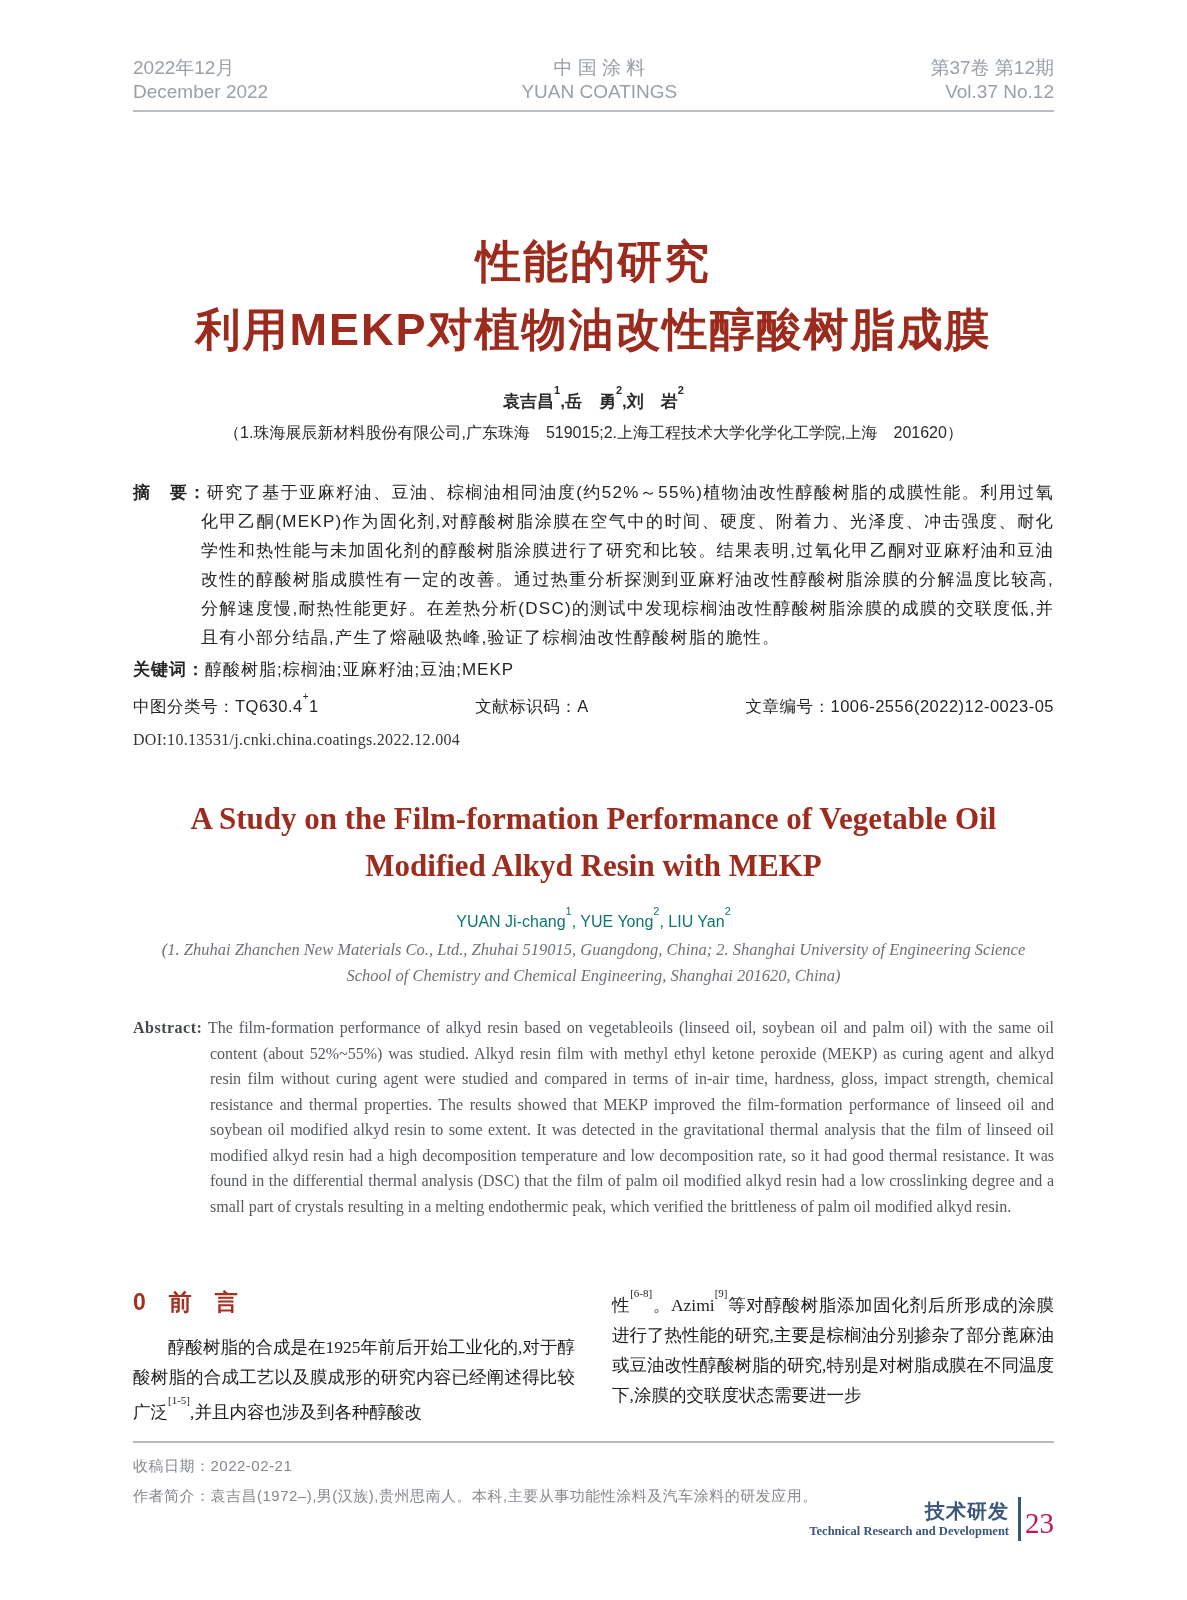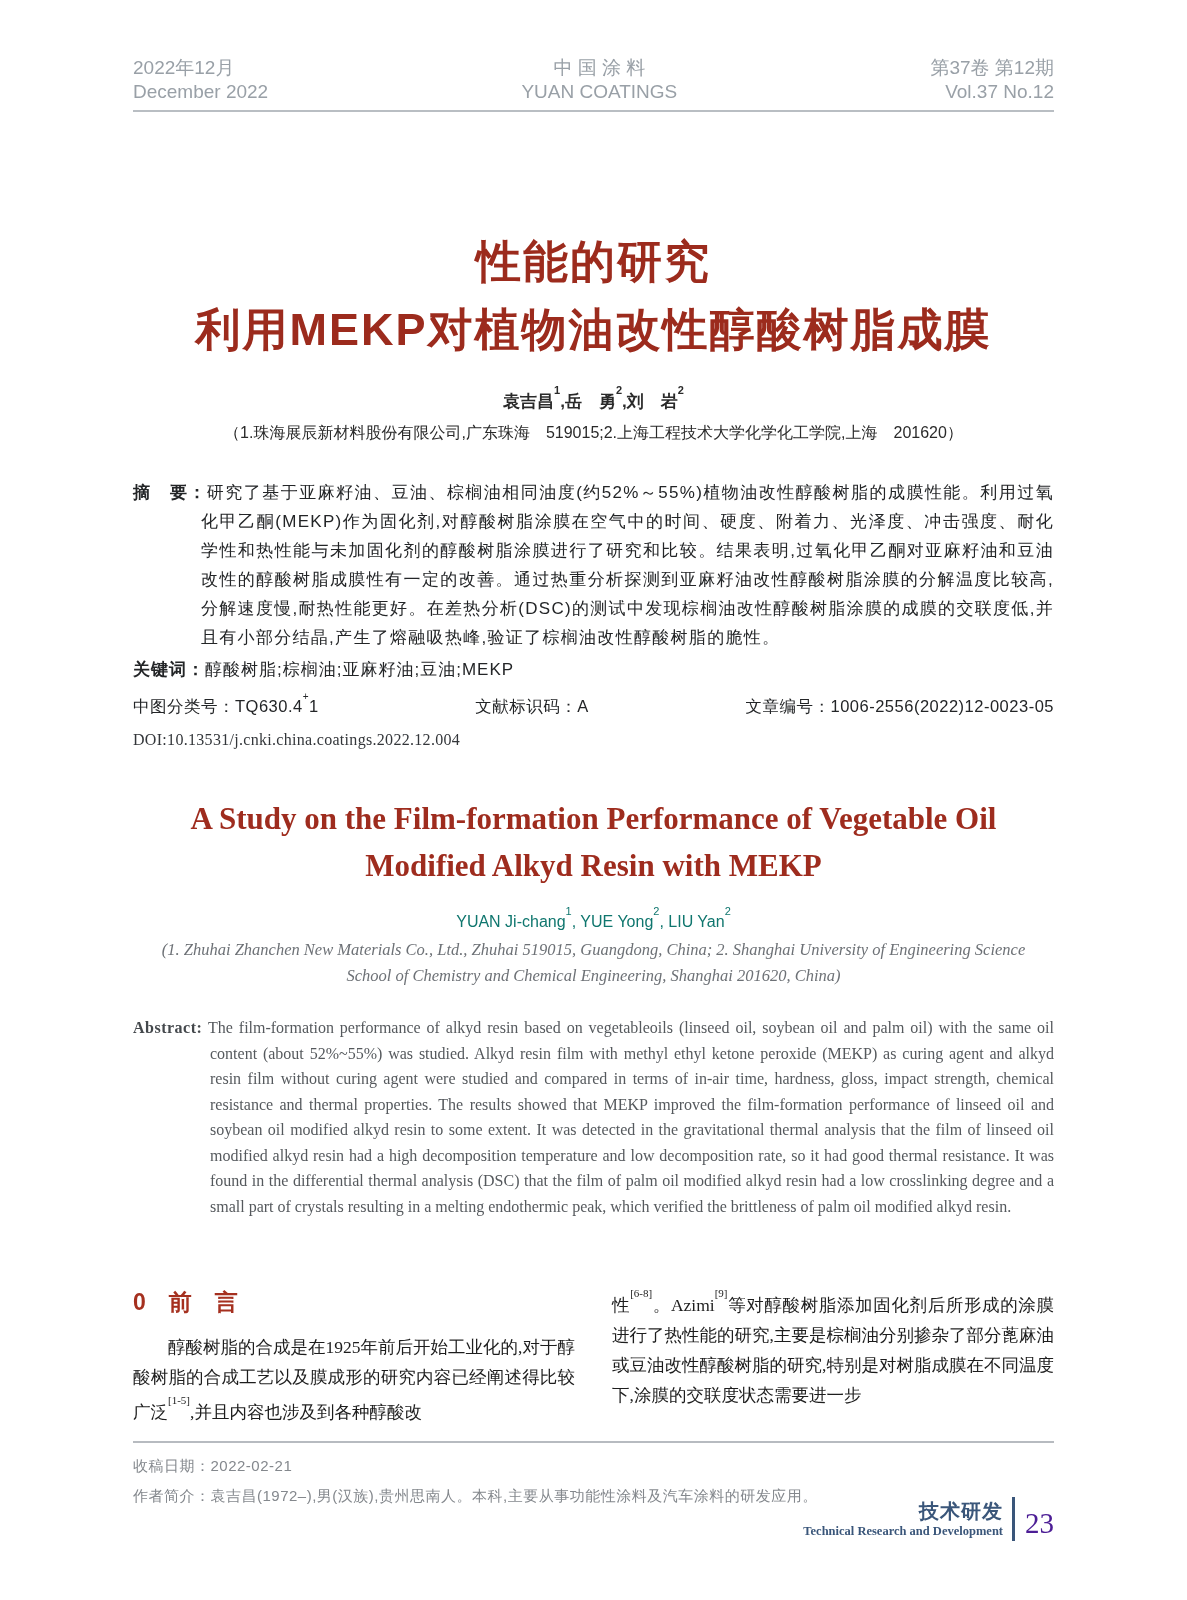--- a/index.html
+++ b/index.html
@@ -136,21 +136,21 @@
   .footer-tag {
     position:absolute; top:1497px; right:133px;
     display:flex; align-items:center;
   }
   .ft-text { text-align:right; padding-right:9px; }
   .ft-cn { color:#3a567a; font-weight:bold; font-size:20px; line-height:24px; letter-spacing:1px; }
   .ft-en { color:#3a567a; font-weight:bold; font-family:"Liberation Serif", serif; font-size:12.5px; line-height:16px; }
   .ft-bar { width:3px; height:44px; background:#3a567a; }
   .ft-page {
     font-family:"Liberation Serif", serif;
-    color:#4c1d95; font-size:29px; padding-left:10px; padding-top:8px;
+    color:#be185d; font-size:29px; padding-left:4px; padding-top:8px;
   }
 </style>
 </head>
 <body>
 
 <div class="page">
   <div class="content">
 
     <div class="journal-header">
       <div class="jh-left">

